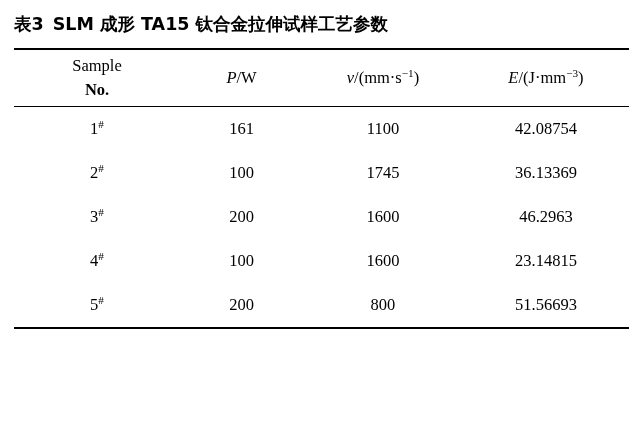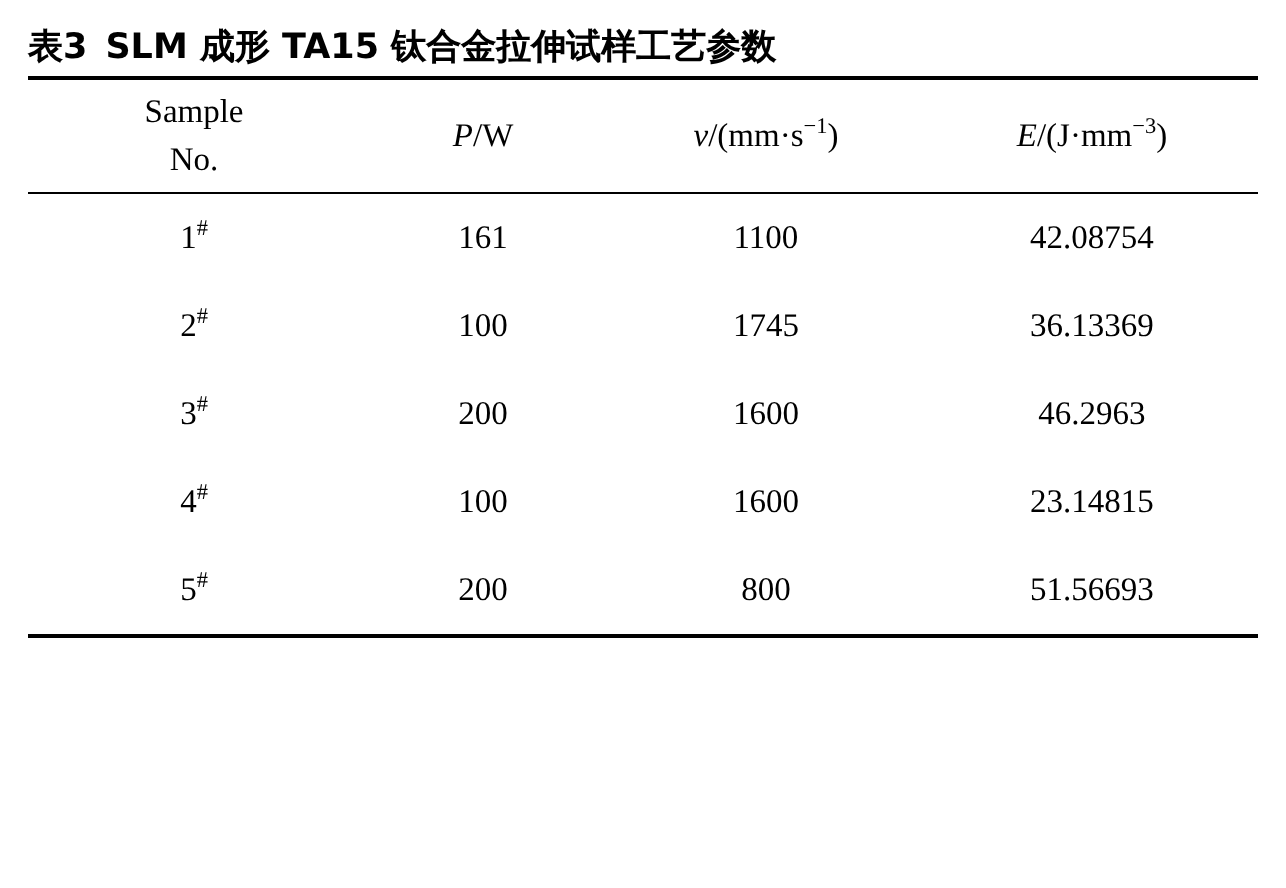--- a/index.html
+++ b/index.html
@@ -54,20 +54,21 @@
     letter-spacing: 0.85px;
   }
   .caption-en-2 {
     font-family: "Liberation Serif", serif;
     font-size: 16.5px;
     line-height: 25px;
   }
 
   
   .tbl-wrap {
+    margin-top: 10px;
     width: 615px;
   }
   table.data {
     border-collapse: collapse;
     width: 100%;
     font-size: 16.5px;
   }
   table.data th,
   table.data td {
     text-align: center;
@@ -104,21 +105,21 @@
   tbody td {
     height: 44px;
     font-size: 16.5px;
   }
   .col-sample { width: 27%; }
   .col-p      { width: 20%; }
   .col-v      { width: 26%; }
   .col-e      { width: 27%; }
 
   .hdr-sample-l1 { display: block; }
-  .hdr-sample-l2 { display: block; }
+  .hdr-sample-l2 { display: block; font-weight: bold; }
 
   .ital { font-style: italic; }
   sup { font-size: 0.68em; vertical-align: super; line-height: 0; }
 </style>
 </head>
 <body>
 
 <div class="page">
 
   <div class="caption-cn">

